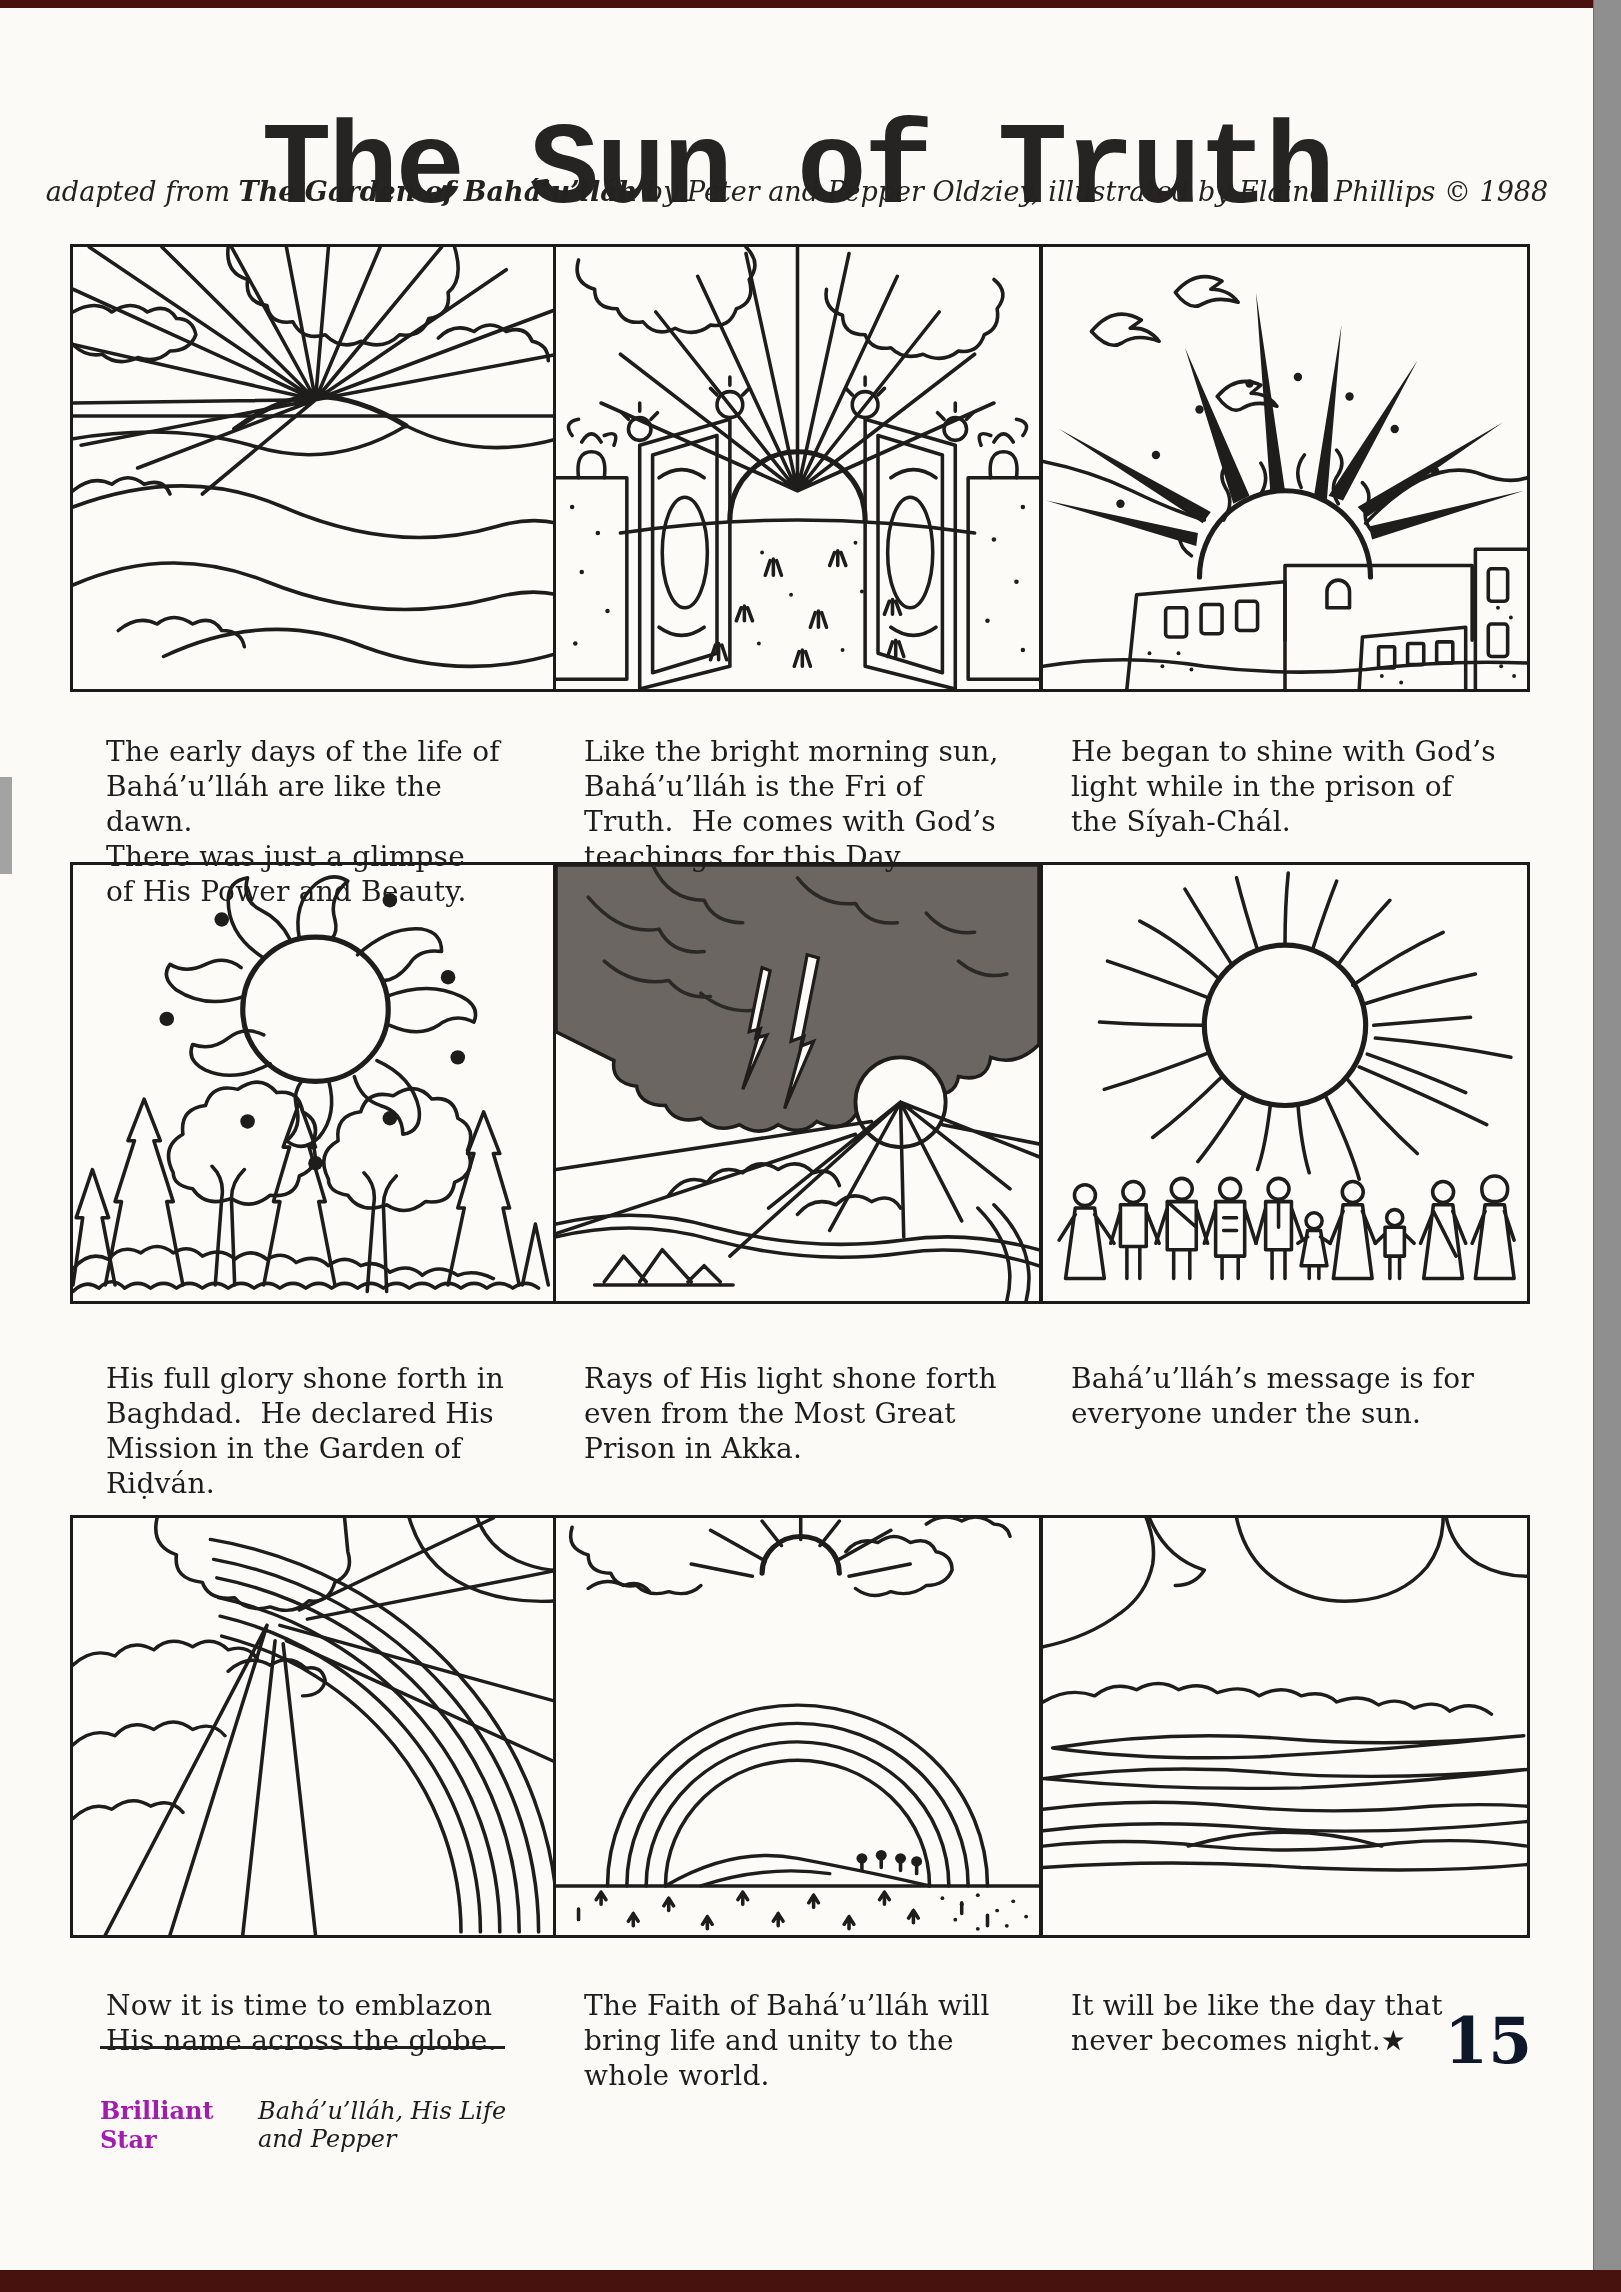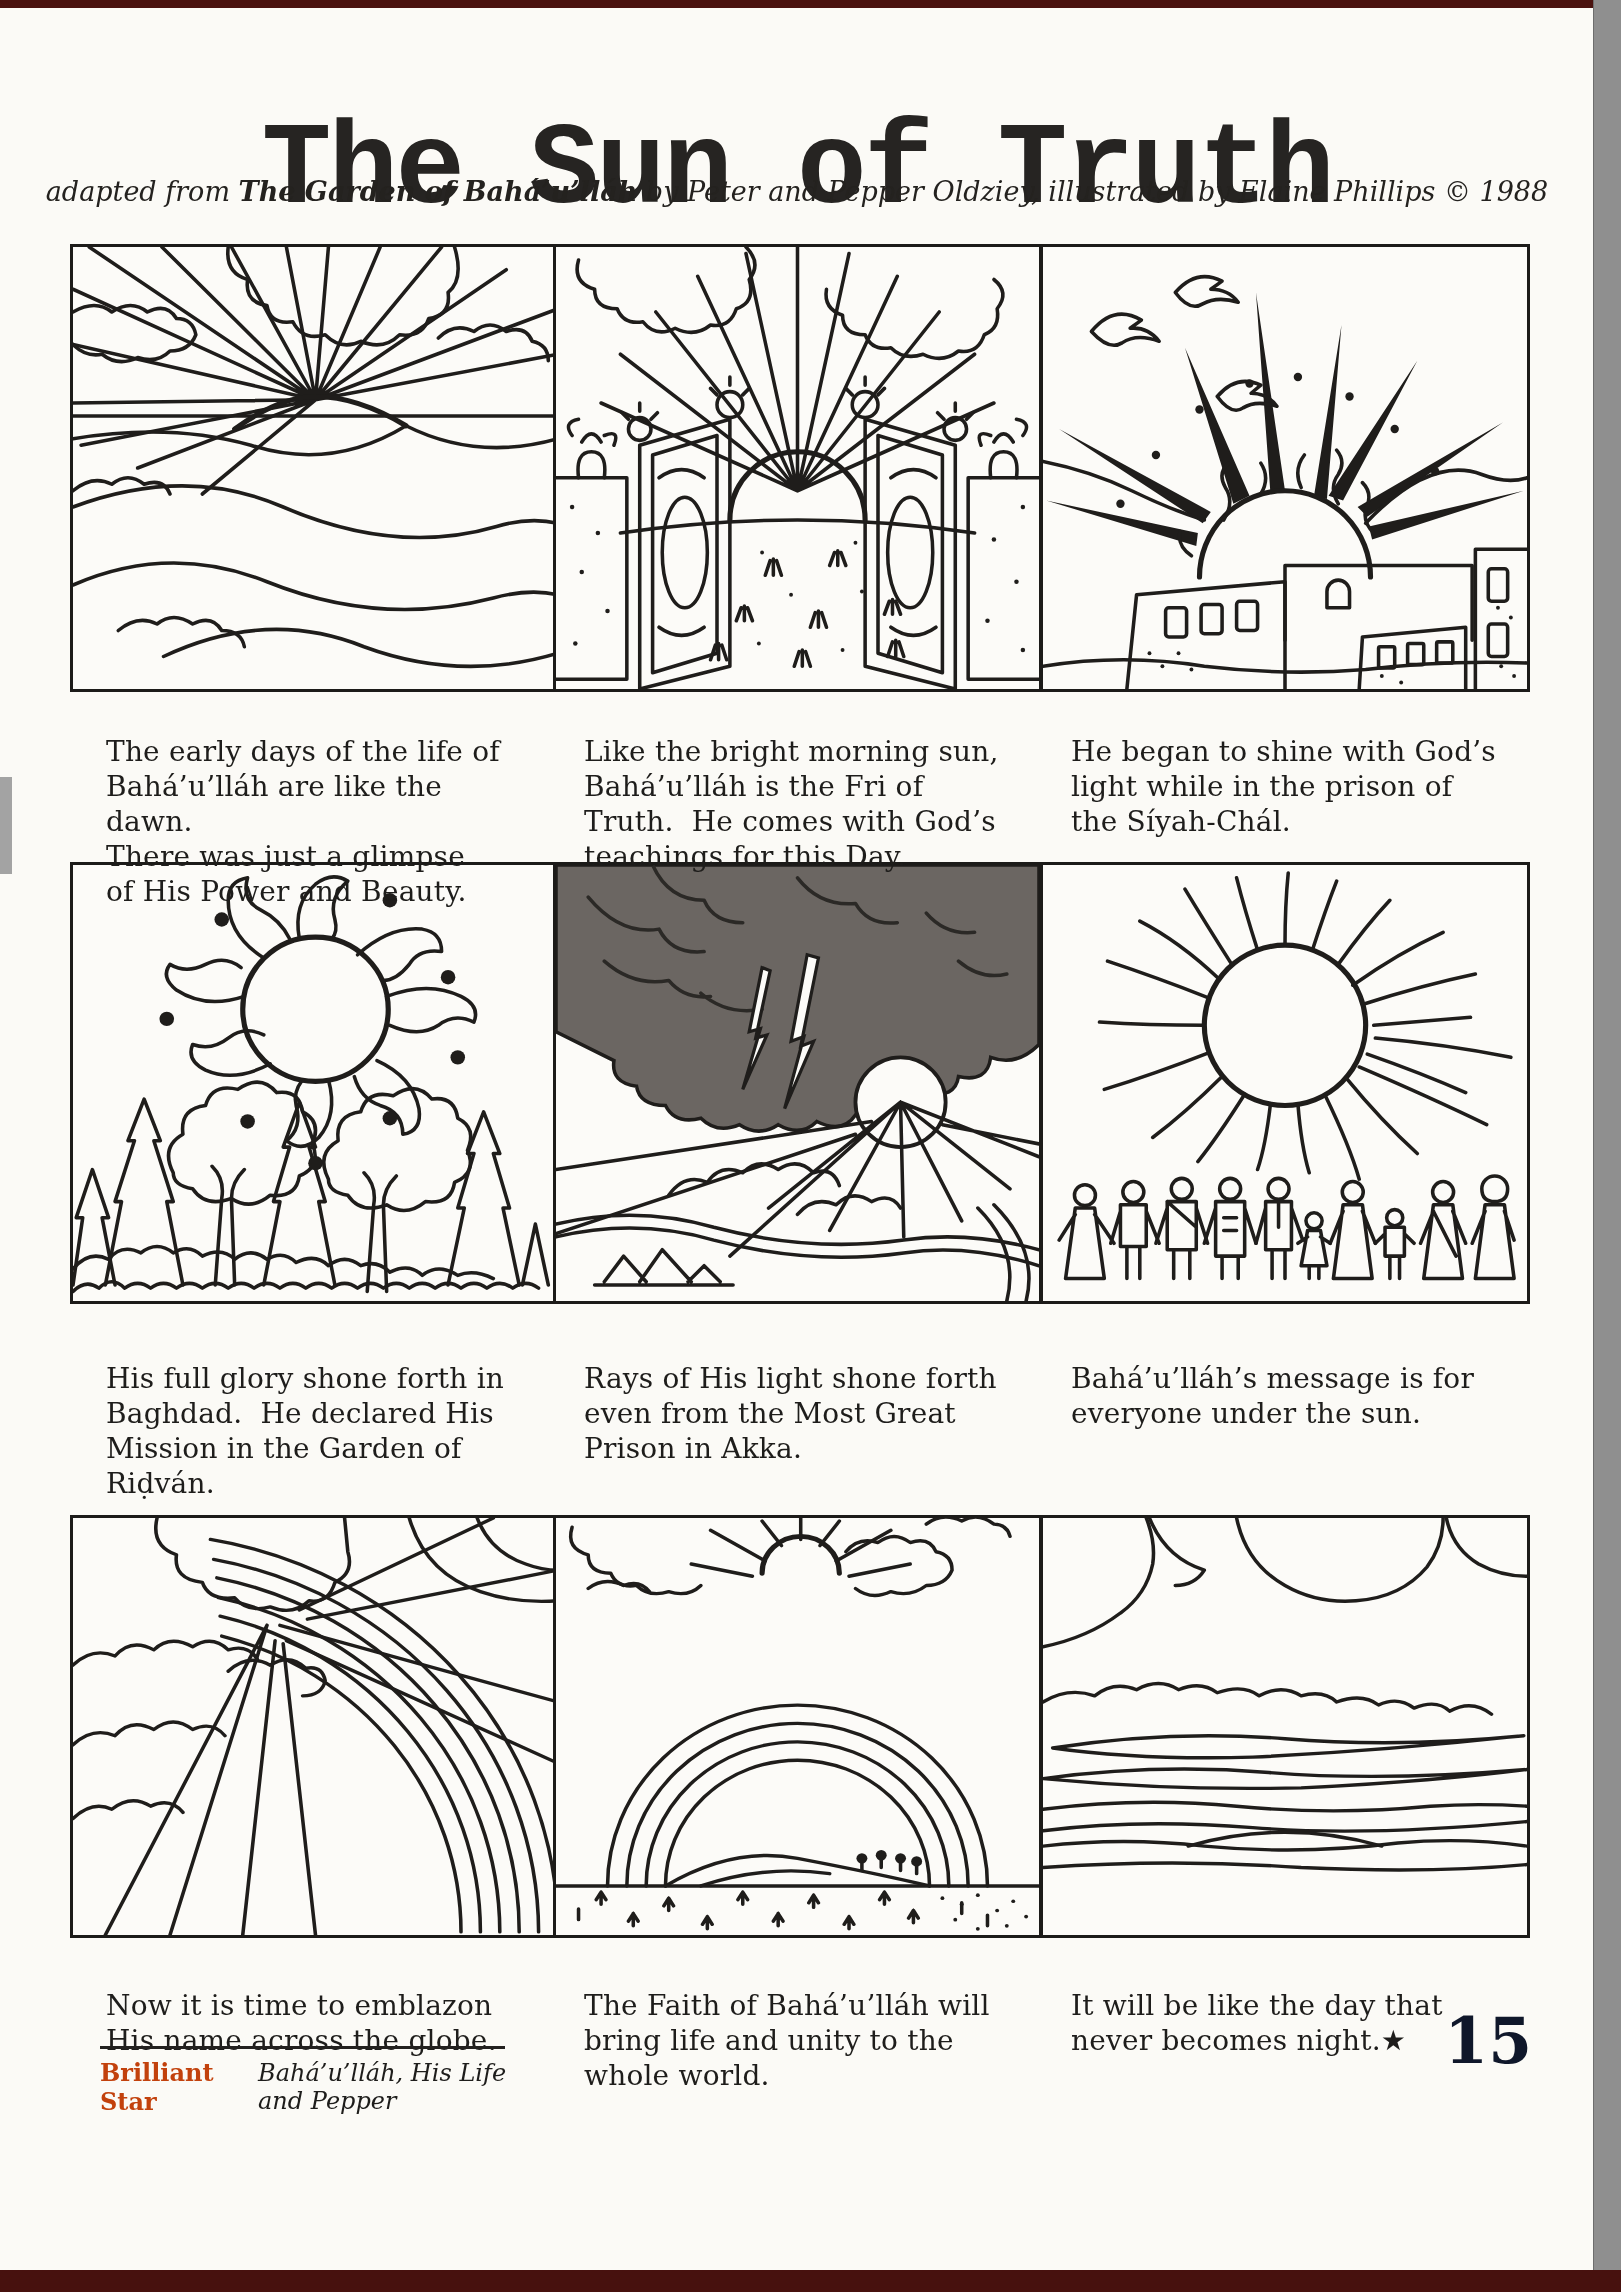--- a/index.html
+++ b/index.html
@@ -55,21 +55,21 @@
   .p-c3{left:1040px;width:490px;}
   .cap-r1{top:706px;}
   .cap-r2{top:1333px;}
   .cap-r3{top:1960px;}
   .cap-c1{left:100px;margin-left:6px;}
   .cap-c2{left:584px;}
   .cap-c3{left:1071px;}
 
   .footer-rule{position:absolute;left:100px;top:2046px;width:405px;height:2.7px;background:#23211f;}
   .footer-line{position:absolute;left:100px;top:2058px;width:421px;display:flex;align-items:baseline;gap:39px;}
-  .footer-pub{font-size:24px;font-weight:bold;color:#c2410c;}
+  .footer-pub{font-size:24px;font-weight:bold;color:#a21caf;margin-top:38px;}
   .footer-art{font-size:24px;font-style:italic;color:#1e1d1b;}
 
   .page-number{
     position:absolute;left:1433px;top:2004px;width:99px;
     font-size:63px;font-weight:bold;text-align:right;color:#0f172a;
   }
 </style>
 </head>
 <body>
 

